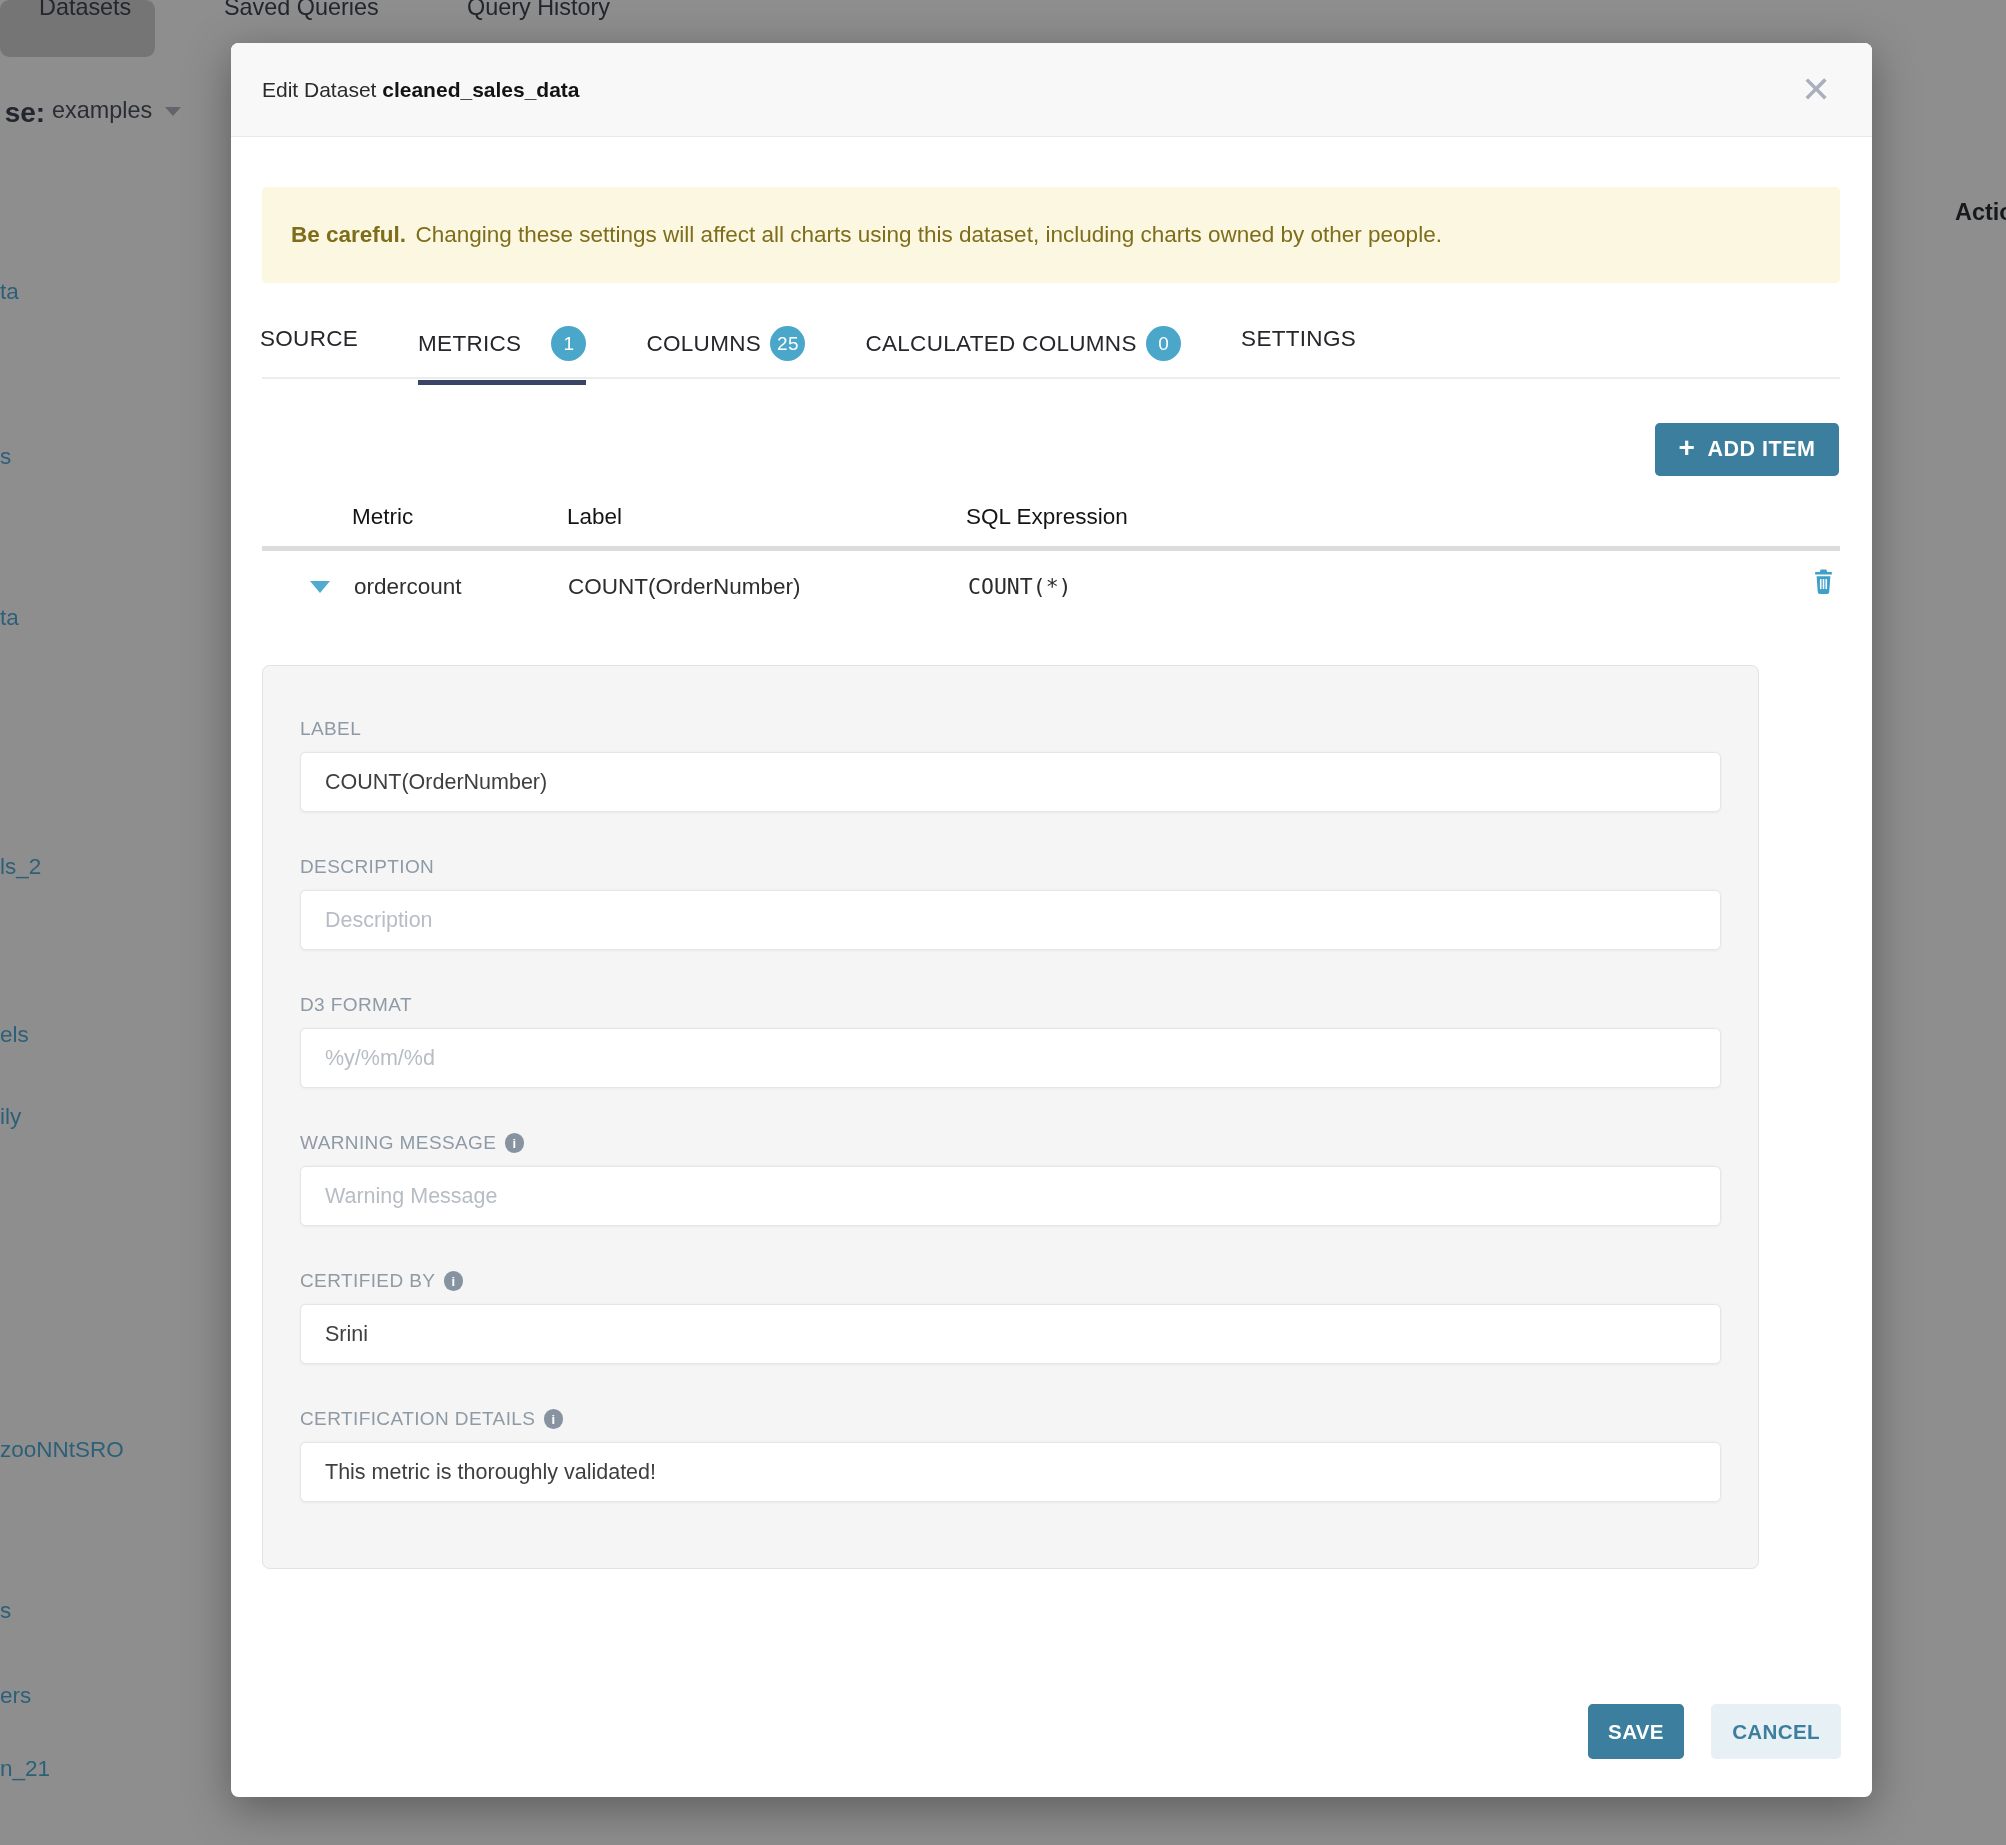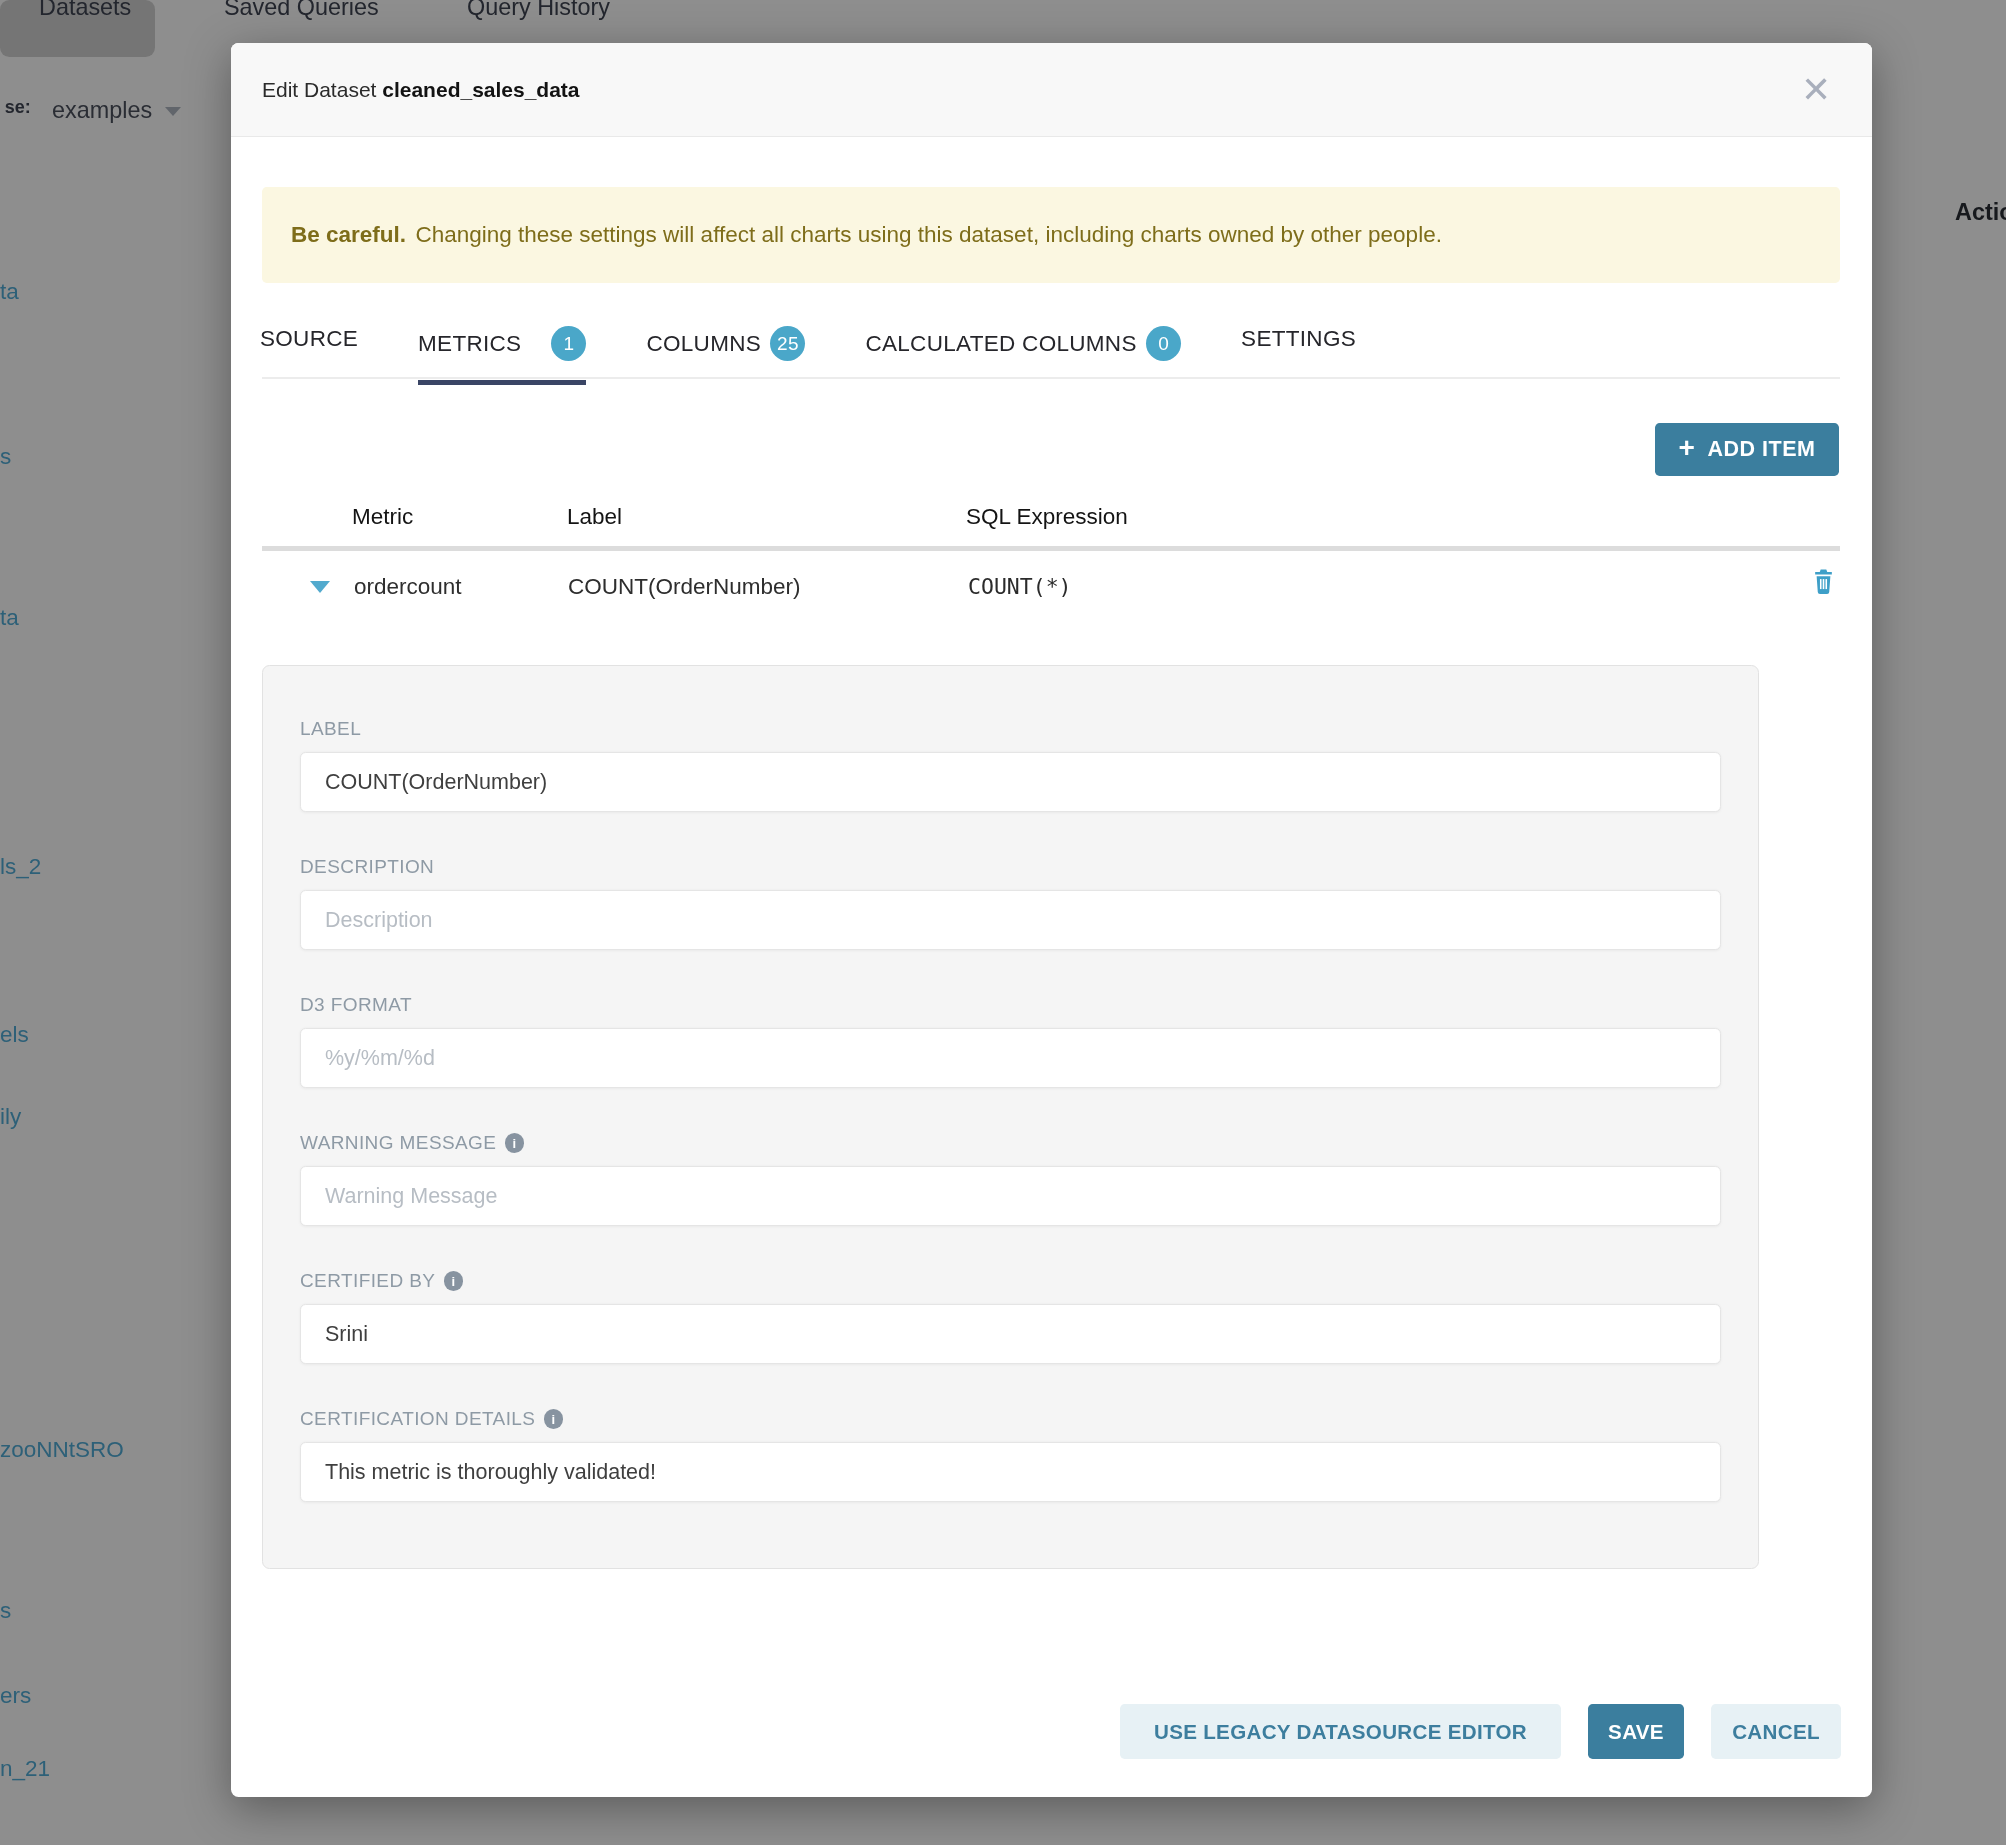--- a/index.html
+++ b/index.html
@@ -16,21 +16,21 @@
     background:repeating-linear-gradient(to bottom,#7c7c7c 0 0.9px, transparent 0.9px 81px);
   }
   #nav-datasets-box {
     left:9; top:-16; width:155px; height:57px;
     background:#757575; border-radius:9.4px;
   }
   .nav-tab-label { font-size:23.4px; color:#23262e; font-weight:500; white-space:nowrap; }
   #nav-datasets  { left:39px;  top:-5.6px; }
   #nav-savedq    { left:224px; top:-5.6px; }
   #nav-queryh    { left:467px; top:-5.6px; }
-  #filter-prefix { left:4.7px;  top:97px; font-size:18px; font-weight:700; color:#23262e; }
+  #filter-prefix { left:4.7px;  top:97px; font-size:28px; font-weight:700; color:#23262e; }
   #filter-value  { left:52px; top:97px; font-size:23.4px; color:#2a2d34; }
   #filter-caret  {
     left:165px; top:107px; width:0; height:0;
     border-left:8.4px solid transparent; border-right:8.4px solid transparent;
     border-top:9.4px solid #61656b;
   }
   #actions-header { left:1955px; top:199px; font-size:23.4px; font-weight:700; color:#17191d; }
   .row-frag { position:absolute; left:0; font-size:22.5px; color:#2d6078; white-space:nowrap; }
 
   
@@ -258,20 +258,19 @@
       <input class="field-input" value="Srini" style="">
 
       <div class="field-label">
         <span>CERTIFICATION DETAILS</span>
         <i class="info-icon">i</i>
       </div>
       <input class="field-input" value="This metric is thoroughly validated!" style="">
     </div>
 
     <div id="modal-footer">
-      <button id="legacy-btn" class="footer-btn">USE LEGACY DATASOURCE EDITOR</button>
       <button id="save-btn" class="footer-btn">SAVE</button>
       <button id="cancel-btn" class="footer-btn">CANCEL</button>
     </div>
 
   </div>
 </div>
 
 
 </body></html>

